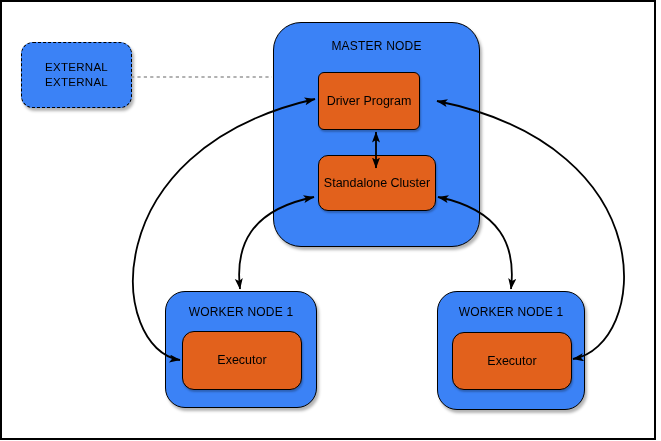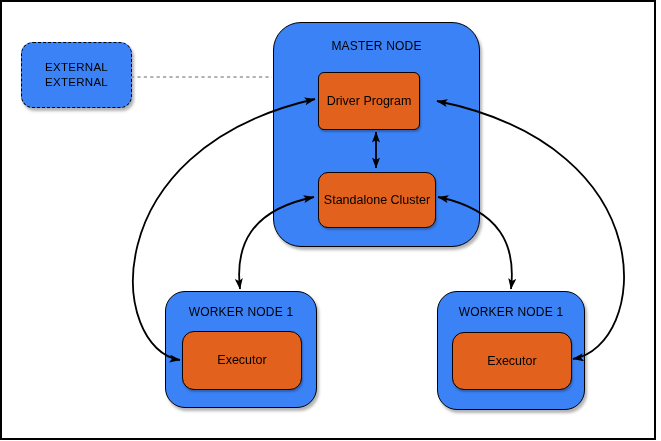--- a/index.html
+++ b/index.html
@@ -36,21 +36,21 @@
 
   <div class="node" style="left:273px;top:22px;width:207px;height:225px;border-radius:28px;">
     <div class="node-title caps" style="top:16px;">MASTER NODE</div>
 
     <div class="node orange" style="left:44px;top:49px;width:102px;height:58px;border-radius:6px;box-shadow:1px 2px 2px rgba(0,0,0,0.25);">
       <div class="center-lines">
         <span class="lbl">Driver Program</span>
       </div>
     </div>
 
-    <div class="node orange" style="left:44px;top:149px;width:118px;height:56px;border-radius:10px;box-shadow:1px 2px 2px rgba(0,0,0,0.25);">
+    <div class="node orange" style="left:44px;top:132px;width:118px;height:56px;border-radius:10px;box-shadow:1px 2px 2px rgba(0,0,0,0.25);">
       <div class="center-lines">
         <span class="lbl">Standalone Cluster</span>
       </div>
     </div>
   </div>
 
   <div class="node" style="left:165px;top:291px;width:152px;height:117px;border-radius:20px;">
     <div class="node-title caps" style="top:13px;">WORKER NODE 1</div>
     <div class="node orange" style="left:16px;top:39px;width:120px;height:59px;border-radius:12px;box-shadow:1px 2px 2px rgba(0,0,0,0.25);">
       <div class="center-lines">

